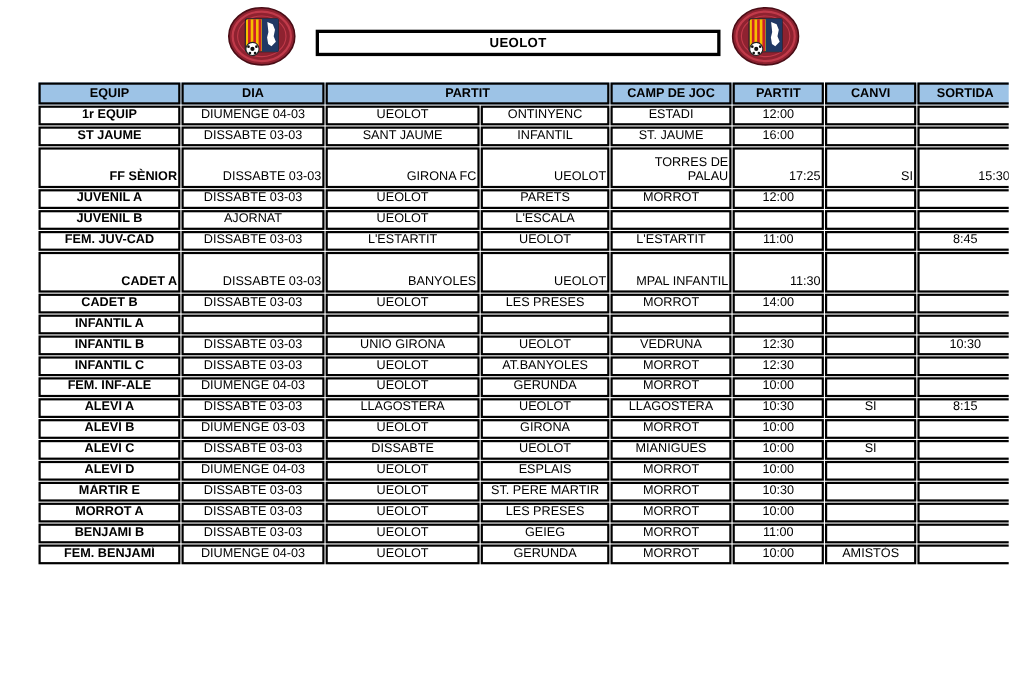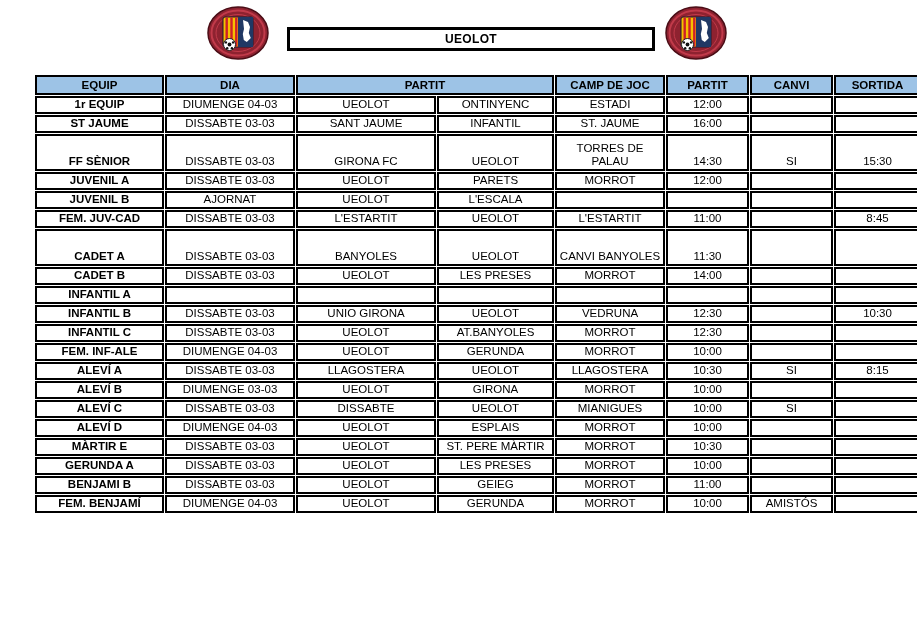--- a/index.html
+++ b/index.html
@@ -26,21 +26,21 @@
     overflow:hidden;padding:0;
   }
   table.sched th{
     background:#9DC3E6;height:20px;font-size:11.5px;font-weight:bold;
     vertical-align:middle;
   }
   table.sched td{
     height:18px;font-size:11.5px;vertical-align:bottom;
     line-height:13px;padding:0 1px 1px 1px;white-space:pre-line;
   }
-  table.sched tr.tall td{height:37px;}
+  table.sched tr.tall td{height:37px;text-align:right;}
   table.sched td.equip{font-weight:bold;}
 </style>
 </head>
 <body>
 
 <div class="badge badge-left">
   <svg width="62" height="54" viewBox="0 0 62 54">
     <ellipse cx="31" cy="27" rx="30" ry="26" fill="#8E2230" stroke="#4A0D16" stroke-width="1.5"></ellipse>
     <ellipse cx="31" cy="27" rx="26.5" ry="22.5" fill="none" stroke="#C13A4A" stroke-width="2"></ellipse>
     <ellipse cx="31" cy="27" rx="22" ry="18.5" fill="none" stroke="#C13A4A" stroke-width="1"></ellipse>
@@ -134,21 +134,21 @@
         <td class="canvi"></td>
         <td class="sortida"></td>
       </tr>
       <tr class="tall">
         <td class="equip">FF SÈNIOR</td>
         <td class="dia">DISSABTE 03-03</td>
         <td class="home">GIRONA FC</td>
         <td class="away">UEOLOT</td>
         <td class="camp">TORRES DE
 PALAU</td>
-        <td class="hora">14:30</td>
+        <td class="hora">17:25</td>
         <td class="canvi">SI</td>
         <td class="sortida">15:30</td>
       </tr>
       <tr>
         <td class="equip">JUVENIL A</td>
         <td class="dia">DISSABTE 03-03</td>
         <td class="home">UEOLOT</td>
         <td class="away">PARETS</td>
         <td class="camp">MORROT</td>
         <td class="hora">12:00</td>
@@ -173,21 +173,21 @@
         <td class="camp">L'ESTARTIT</td>
         <td class="hora">11:00</td>
         <td class="canvi"></td>
         <td class="sortida">8:45</td>
       </tr>
       <tr class="tall">
         <td class="equip">CADET A</td>
         <td class="dia">DISSABTE 03-03</td>
         <td class="home">BANYOLES</td>
         <td class="away">UEOLOT</td>
-        <td class="camp">CANVI BANYOLES</td>
+        <td class="camp">MPAL INFANTIL</td>
         <td class="hora">11:30</td>
         <td class="canvi"></td>
         <td class="sortida"></td>
       </tr>
       <tr>
         <td class="equip">CADET B</td>
         <td class="dia">DISSABTE 03-03</td>
         <td class="home">UEOLOT</td>
         <td class="away">LES PRESES</td>
         <td class="camp">MORROT</td>
@@ -279,21 +279,21 @@
         <td class="equip">MÀRTIR E</td>
         <td class="dia">DISSABTE 03-03</td>
         <td class="home">UEOLOT</td>
         <td class="away">ST. PERE MÀRTIR</td>
         <td class="camp">MORROT</td>
         <td class="hora">10:30</td>
         <td class="canvi"></td>
         <td class="sortida"></td>
       </tr>
       <tr>
-        <td class="equip">GERUNDA A</td>
+        <td class="equip">MORROT A</td>
         <td class="dia">DISSABTE 03-03</td>
         <td class="home">UEOLOT</td>
         <td class="away">LES PRESES</td>
         <td class="camp">MORROT</td>
         <td class="hora">10:00</td>
         <td class="canvi"></td>
         <td class="sortida"></td>
       </tr>
       <tr>
         <td class="equip">BENJAMI B</td>

